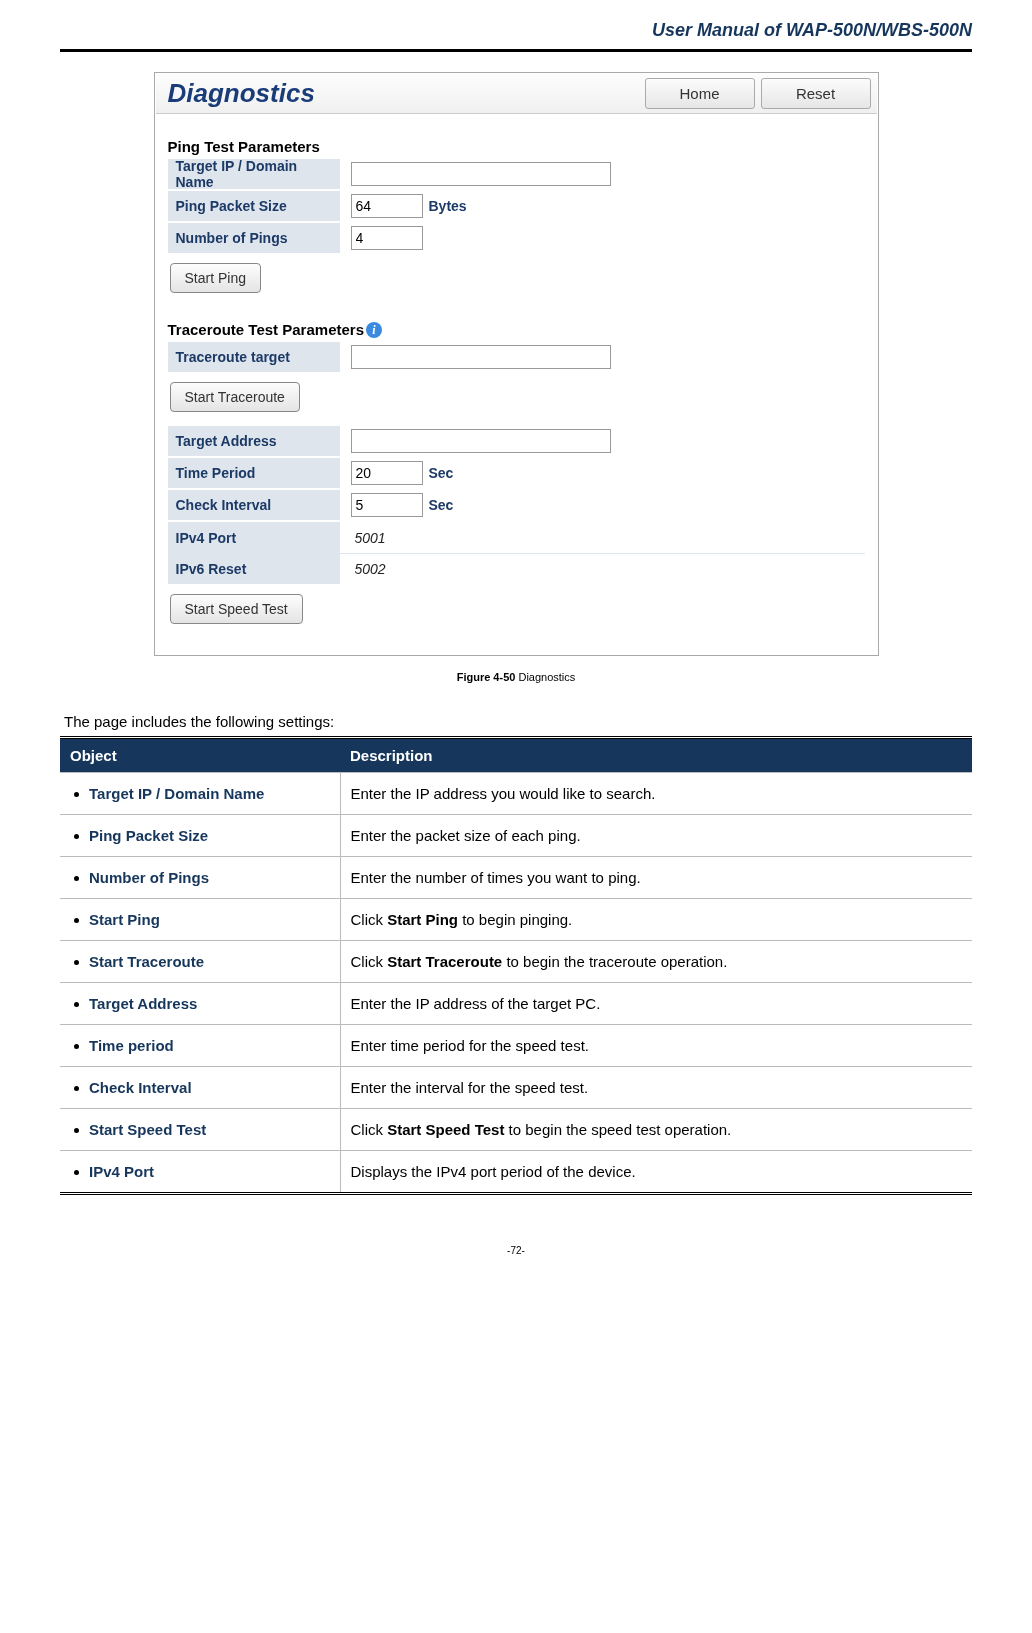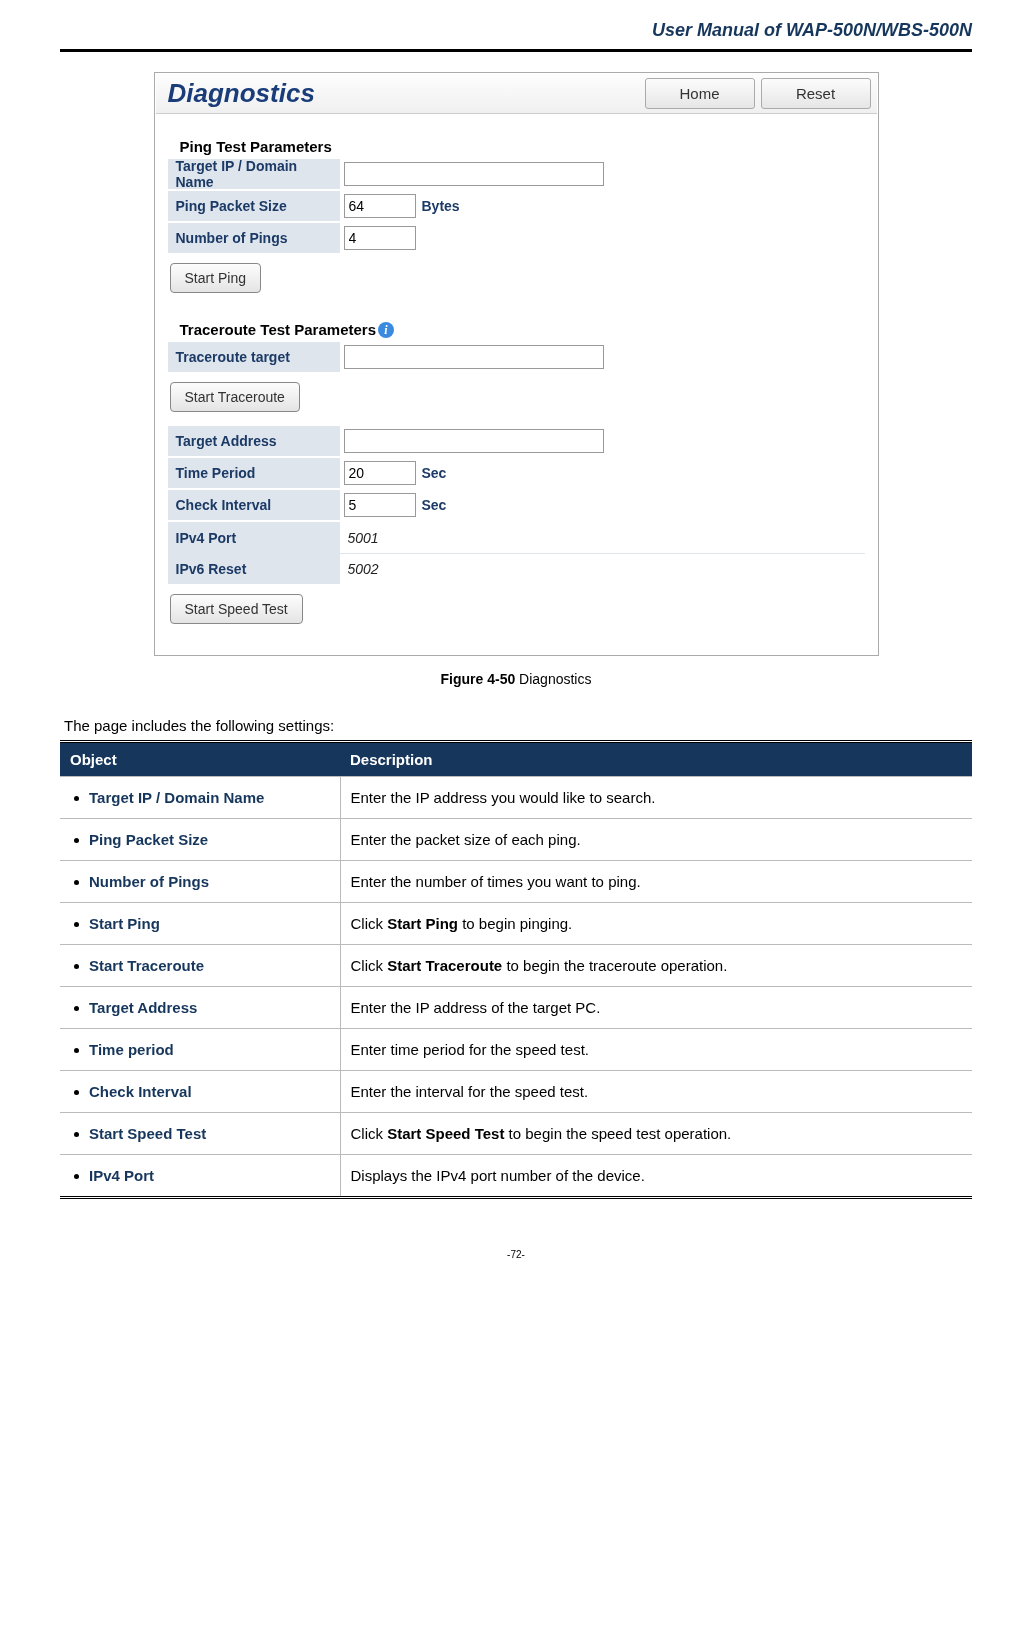--- a/index.html
+++ b/index.html
@@ -54,21 +54,21 @@
       text-align: center;
       font-size: 15px;
       color: #333;
       margin-left: 6px;
       cursor: pointer;
     }
     .panel-body { padding: 10px 12px 16px 12px; }
     .section-title {
       font-weight: bold;
       font-size: 15px;
-      margin: 14px 0 4px 12px;
+      margin: 14px 0 4px 0;
       display: flex;
       align-items: center;
     }
     .section-title .info-icon {
       width: 16px; height:16px;
       background:#3a8be0;
       border-radius:50%;
       color:#fff;
       font-style: italic;
       font-family: serif;
@@ -91,21 +91,21 @@
       font-weight: bold;
       color: #1c3a66;
       font-size: 14px;
     }
     .form-value {
       flex: 1;
       display: flex;
       align-items: center;
       background: #fff;
       height: 100%;
-      padding-left: 4px;
+      padding-left: 11px;
     }
     .form-value input[type="text"] {
       border: 1px solid #999;
       font-size: 14px;
       padding: 3px 4px;
       height: 24px;
     }
     .input-wide { width: 260px; }
     .input-small { width: 72px; }
     .unit {
@@ -125,21 +125,21 @@
       border: 1px solid #888;
       border-radius: 4px;
       padding: 6px 14px;
       font-size: 14px;
       margin: 8px 0 14px 2px;
       cursor: pointer;
       color: #333;
     }
     .figure-caption {
       text-align: center;
-      font-size: 14px;
+      font-size: 11px;
       margin: 10px 0 30px 0;
     }
     .figure-caption .bold { font-weight: bold; }
     .intro-text { font-size: 15px; margin: 18px 0 6px 0; padding-left: 4px;}
     .desc-table {
       width: 100%;
       border-collapse: collapse;
       border-top: 3px double #000;
       border-bottom: 3px double #000;
     }
@@ -308,18 +308,18 @@
       <tr>
         <td class="obj-cell"><span class="bullet"></span>Check Interval</td>
         <td class="desc-cell">Enter the interval for the speed test.</td>
       </tr>
       <tr>
         <td class="obj-cell"><span class="bullet"></span>Start Speed Test</td>
         <td class="desc-cell">Click <span class="bold">Start Speed Test</span> to begin the speed test operation.</td>
       </tr>
       <tr>
         <td class="obj-cell"><span class="bullet"></span>IPv4 Port</td>
-        <td class="desc-cell">Displays the IPv4 port number of the device.</td>
+        <td class="desc-cell">Displays the IPv4 port period of the device.</td>
       </tr>
     </tbody>
 </table>
 
 <div class="page-num">-72-</div>
 
 </body></html>

